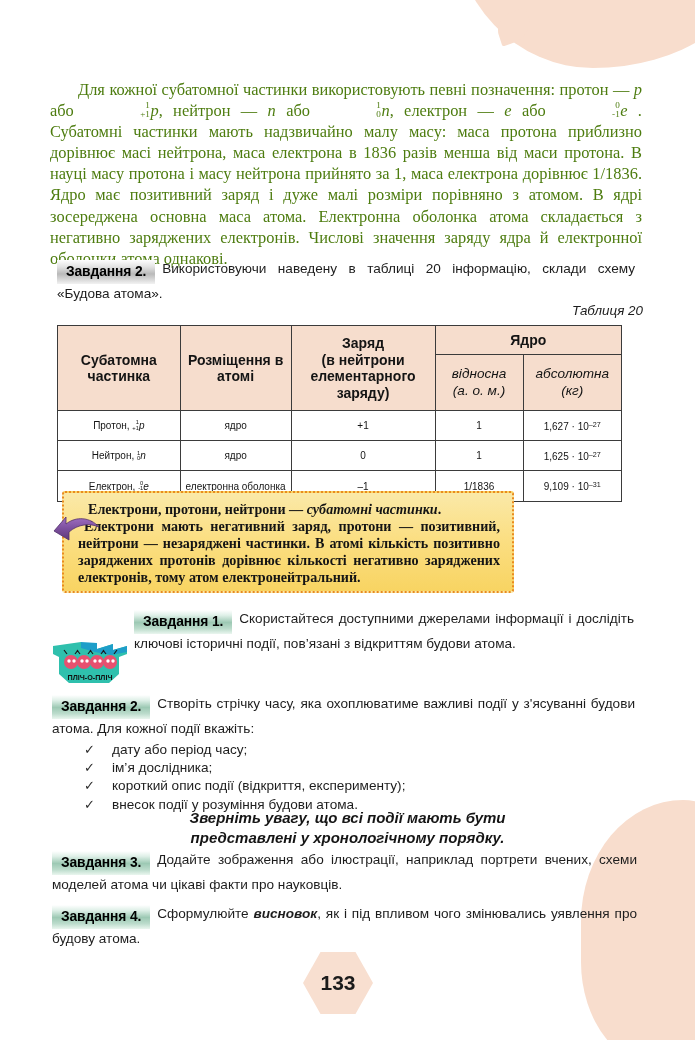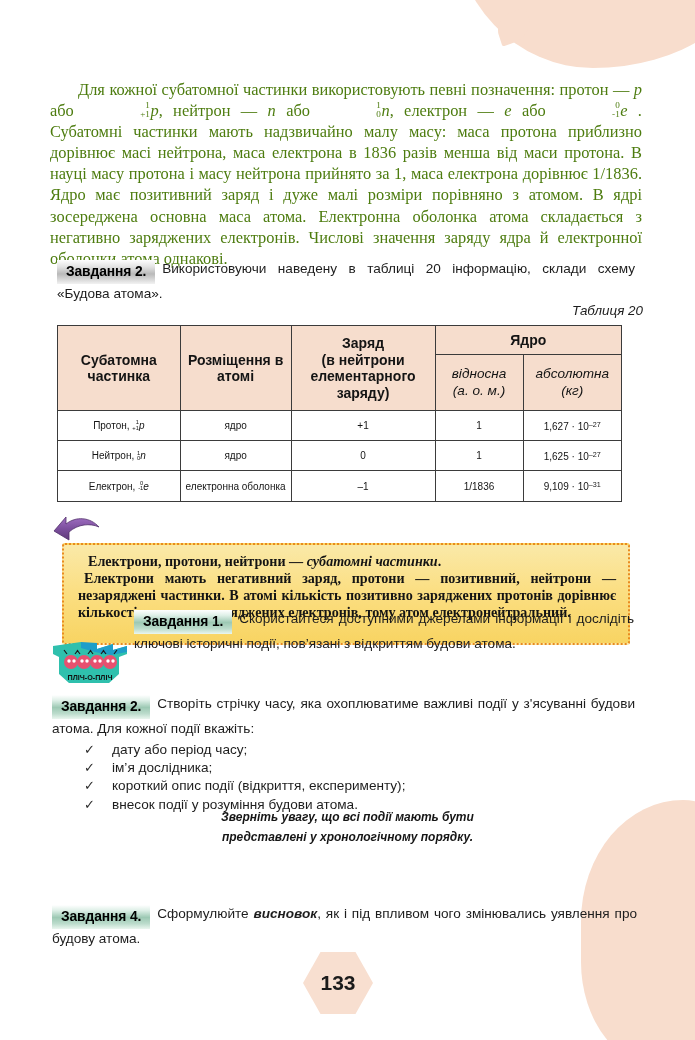--- a/index.html
+++ b/index.html
@@ -171,22 +171,22 @@
     line-height: 0.93em;
     text-align: right;
   }
   .isotbl span { display: block; }
   .expo { font-size: 0.72em; vertical-align: 0.45em; }
 
   
   .callout {
     position: absolute;
     left: 62px;
-    top: 543px;
-    width: 568px;
+    top: 491px;
+    width: 452px;
     height: 102px;
     background: linear-gradient(to bottom, #fae9a8 0%, #fbdf84 45%, #f8d462 100%);
     border: 2px dotted #e98a1f;
     border-radius: 3px;
     box-sizing: border-box;
     padding: 8px 12px 8px 14px;
     font-family: "Liberation Serif", serif;
     font-weight: bold;
     font-size: 14.1px;
     line-height: 17.1px;
@@ -234,21 +234,21 @@
   
   .note {
     position: absolute;
     left: 0;
     top: 808px;
     width: 695px;
     text-align: center;
     font-family: "Liberation Sans", sans-serif;
     font-style: italic;
     font-weight: bold;
-    font-size: 12px;
+    font-size: 15px;
     line-height: 19.5px;
     color: #151515;
   }
 
   
   .pagenum {
     position: absolute;
     left: 303px;
     top: 952px;
     width: 70px;
@@ -391,20 +391,23 @@
       <span class="ck">✓</span>
       <span>внесок події у розуміння будови атома.</span>
     </div>
   </div>
 
   <div class="note">
     <div>Зверніть увагу, що всі події мають бути</div>
     <div>представлені у хронологічному порядку.</div>
   </div>
 
+  <div class="task-block" style="left:52px; top:850px; width:585px;">
+    <span class="badge green">Завдання 3.</span><span>Додайте зображення або ілюстрації, наприклад портрети вчених, схеми моделей атома чи цікаві факти про науковців.</span>
+  </div>
 
   <div class="task-block" style="left:52px; top:896px; width:585px;margin-top:8px;">
     <span class="badge green">Завдання 4.</span><span>Сформулюйте </span><b><i>висновок</i></b><span>, як і під впливом чого змінювались уявлення про будову атома.</span>
   </div>
 
   <div class="pagenum">133</div>
 
 </div>
 
 </body></html>

